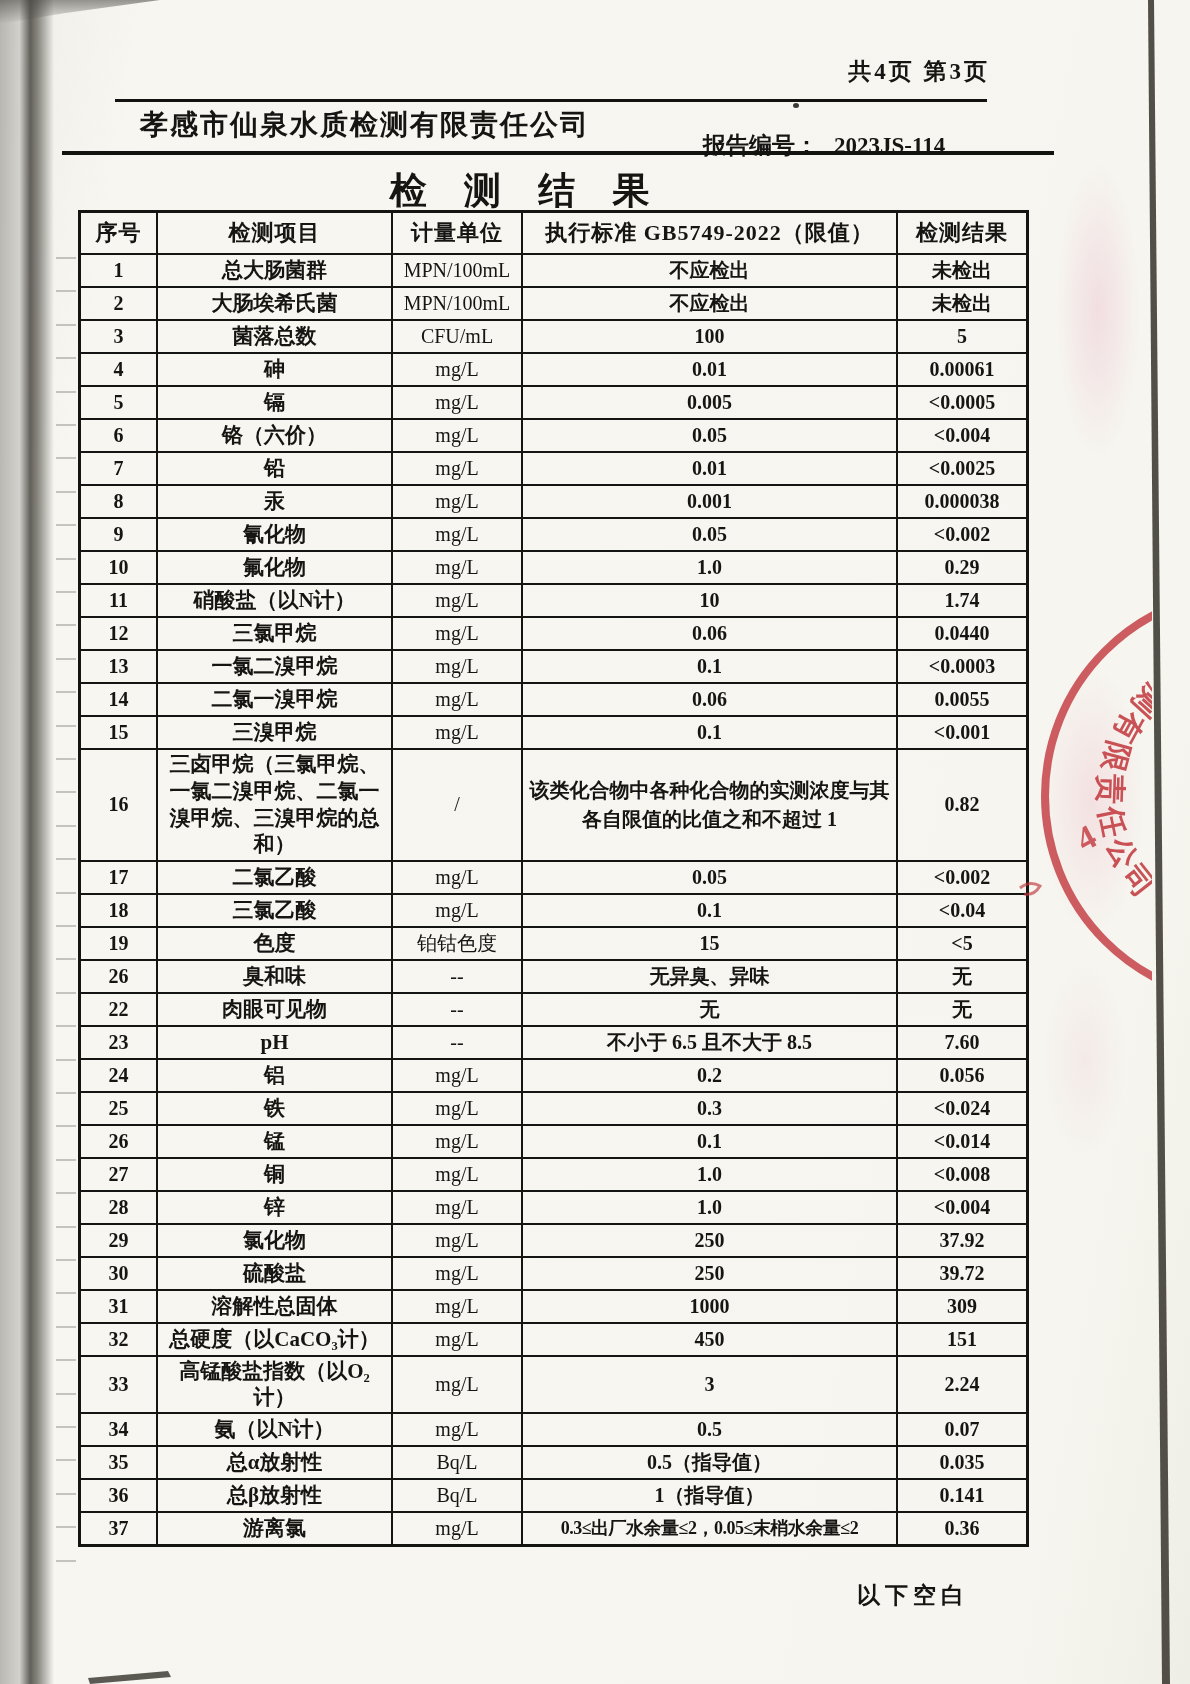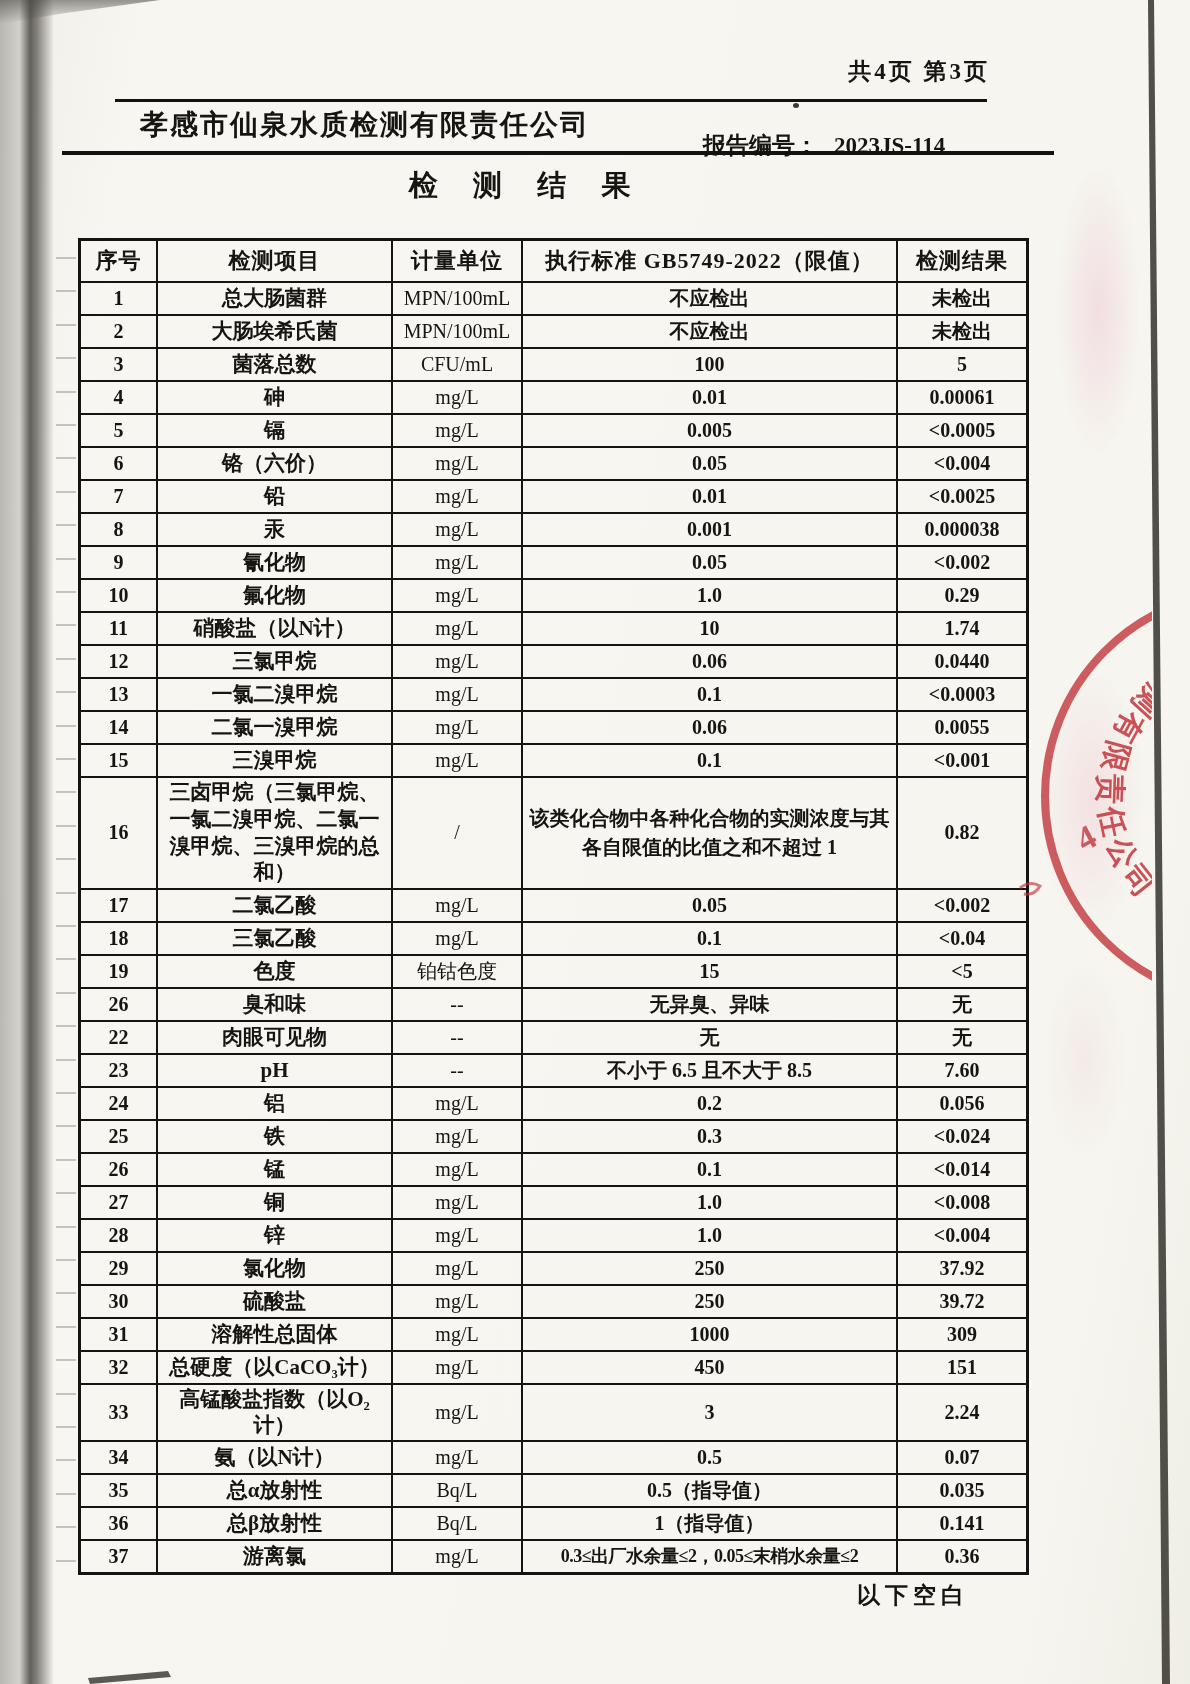--- a/index.html
+++ b/index.html
@@ -36,25 +36,25 @@
   .rule1 { left:115px; top:99px;  width:872px; height:3px; }
   .rule2 { left:62px;  top:151px; width:992px; height:4px; }
   .company-name {
     position:absolute; left:140px; top:106px; font-size:28px; font-weight:800; letter-spacing:2px;
     font-family:"Liberation Sans","DejaVu Sans",sans-serif;
   }
   .report-no { position:absolute; left:703px; top:124px; font-size:23px; font-weight:700;margin-top:6px; }
   .report-no .lbl { font-family:"Liberation Sans","DejaVu Sans",sans-serif; margin-right:16px; }
   .doc-title {
     position:absolute; left:78px; top:166px; width:897px; text-align:center;
-    font-size:29px; font-weight:800; letter-spacing:14px;
+    font-size:37px; font-weight:800; letter-spacing:14px;
   }
 
   table.results {
-    position:absolute; left:78px; top:238px; width:897px;
+    position:absolute; left:78px; top:210px; width:897px;
     border-collapse:collapse; table-layout:fixed; z-index:2;
   }
   table.results th, table.results td {
     border:2px solid #141412; text-align:center; vertical-align:middle; padding:1px 4px;
     overflow:hidden;
   }
   table.results { border:3px solid #141412; }
   th.c0 { width:67px; }  th.c1 { width:225px; } th.c2 { width:120px; }
   th.c3 { width:365px; } th.c4 { width:120px; }
   table.results thead tr { height:42px; }

